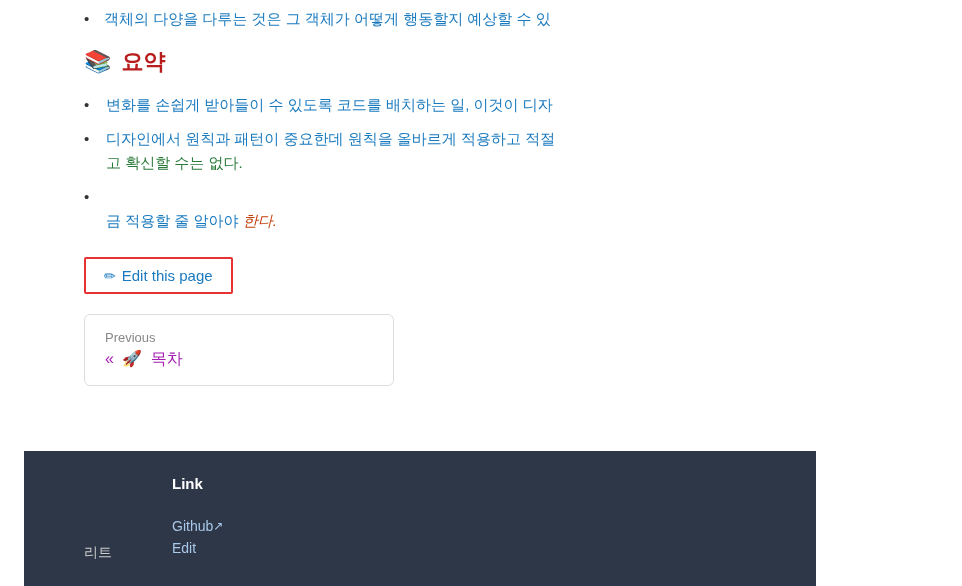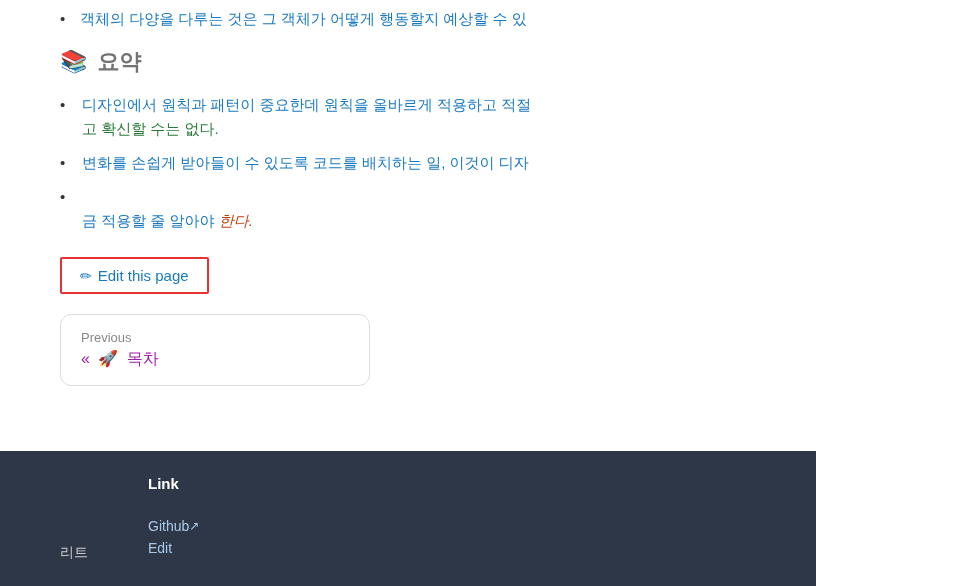--- a/index.html
+++ b/index.html
@@ -15,20 +15,21 @@
       overflow: hidden;
     }
 
     .page-wrapper {
       width: 816px;
       height: 586px;
       background: #fff;
       display: flex;
       flex-direction: column;
       overflow: hidden;
+      padding-left: 24px;
     }
 
     .main-content {
       flex: 1;
       padding: 0 60px;
       padding-top: 10px;
       overflow: hidden;
     }
 
     .top-bullet {
@@ -58,21 +59,21 @@
       margin-top: 10px;
     }
 
     .section-title .icon {
       font-size: 22px;
     }
 
     .section-title h2 {
       font-size: 22px;
       font-weight: 700;
-      color: #737373;
+      color: #b91c1c;
     }
 
     .bullet-list {
       list-style: none;
       margin-bottom: 24px;
     }
 
     .bullet-list li {
       position: relative;
       padding-left: 22px;
@@ -128,21 +129,21 @@
     }
 
     .nav-cards {
       display: flex;
       gap: 16px;
       margin-top: 10px;
     }
 
     .nav-card {
       border: 1px solid #ddd;
-      border-radius: 11px;
+      border-radius: 6px;
       padding: 14px 20px;
       width: 310px;
       min-height: 72px;
       display: flex;
       flex-direction: column;
       justify-content: center;
     }
 
     .nav-card .nav-label {
       font-size: 13px;
@@ -206,25 +207,25 @@
       <span class="link-text">객체의 다양을 다루는 것은 그 객체가 어떻게 행동할지 예상할 수 있</span>
     </div>
 
     <div class="section-title">
       <span class="icon">📚</span>
       <h2>요약</h2>
     </div>
 
     <ul class="bullet-list">
       <li>
+        <a class="link-blue">변화를 손쉽게 받아들이 수 있도록 코드를 배치하는 일, 이것이 디자</a>
+      </li>
+      <li>
         <a class="link-blue">디자인에서 원칙과 패턴이 중요한데 원칙을 올바르게 적용하고 적절</a><br>
         <a class="link-green">고 확신할 수는 없다.</a>
-      </li>
-      <li>
-        <a class="link-blue">변화를 손쉽게 받아들이 수 있도록 코드를 배치하는 일, 이것이 디자</a>
       </li>
       <li>
         <br>
         <a class="link-blue">금 적용할 줄 알아야</a><span class="text-normal"> 한다.</span>
       </li>
     </ul>
 
     <div class="edit-button-wrapper">
       <a class="edit-button" href="#">
         <span class="pencil-icon">✏</span>

